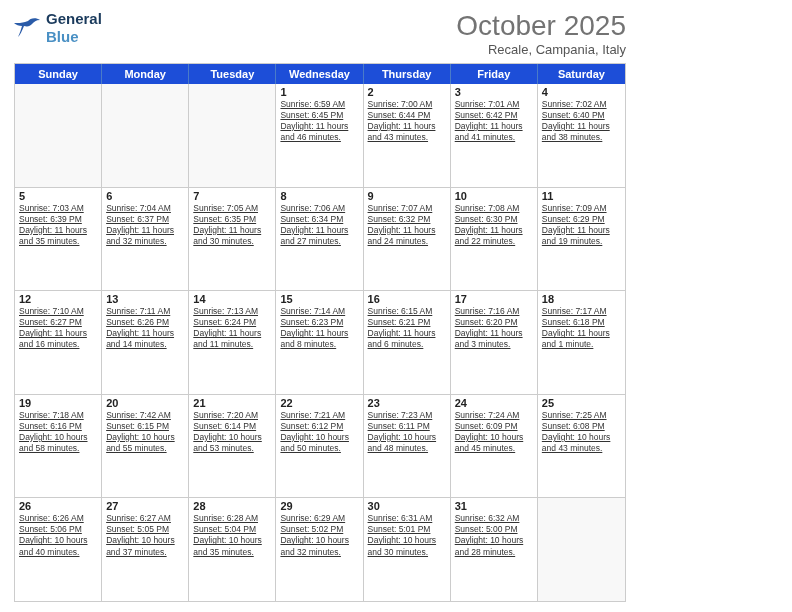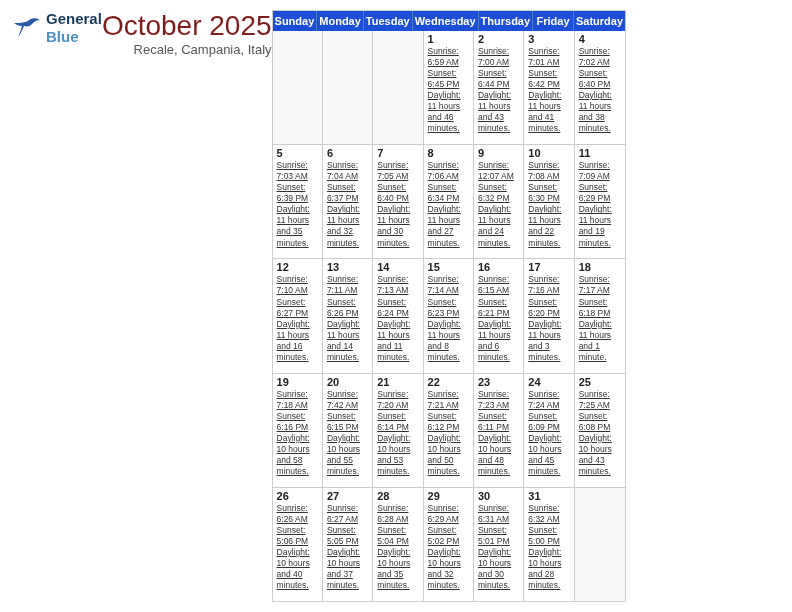--- a/index.html
+++ b/index.html
@@ -8,21 +8,21 @@
       background: #fff;
       width: 792px;
       height: 612px;
       overflow: hidden;
     }
     .page {
       width: 640px;
       height: 612px;
       padding: 10px 14px 10px 14px;
       display: flex;
-      flex-direction: row;
+      flex-direction: column;
     }
     .header {
       display: flex;
       justify-content: space-between;
       align-items: flex-start;
       margin-bottom: 6px;
     }
     .logo {
       display: flex;
       align-items: center;
@@ -39,21 +39,21 @@
     }
     .logo-bird {
       width: 28px;
       height: 22px;
     }
     .title-block {
       text-align: right;
     }
     .month-title {
       font-size: 28px;
-      color: #7f1d1d;
+      color: #737373;
       font-weight: normal;
     }
     .subtitle {
       font-size: 13px;
       color: #555;
     }
     .calendar {
       flex: 1;
       display: flex;
       flex-direction: column;
@@ -178,32 +178,32 @@
           </div>
           <div class="cal-cell">
             <div class="day-num">6</div>
             <div class="cell-text" style="white-space: pre-line;">Sunrise: 7:04 AM
 Sunset: 6:37 PM
 Daylight: 11 hours and 32 minutes.</div>
           </div>
           <div class="cal-cell">
             <div class="day-num">7</div>
             <div class="cell-text" style="white-space: pre-line;">Sunrise: 7:05 AM
-Sunset: 6:40 PM
+Sunset: 6:35 PM
 Daylight: 11 hours and 30 minutes.</div>
           </div>
           <div class="cal-cell">
             <div class="day-num">8</div>
             <div class="cell-text" style="white-space: pre-line;">Sunrise: 7:06 AM
 Sunset: 6:34 PM
 Daylight: 11 hours and 27 minutes.</div>
           </div>
           <div class="cal-cell">
             <div class="day-num">9</div>
-            <div class="cell-text" style="white-space: pre-line;">Sunrise: 12:07 AM
+            <div class="cell-text" style="white-space: pre-line;">Sunrise: 7:07 AM
 Sunset: 6:32 PM
 Daylight: 11 hours and 24 minutes.</div>
           </div>
           <div class="cal-cell">
             <div class="day-num">10</div>
             <div class="cell-text" style="white-space: pre-line;">Sunrise: 7:08 AM
 Sunset: 6:30 PM
 Daylight: 11 hours and 22 minutes.</div>
           </div>
           <div class="cal-cell">

